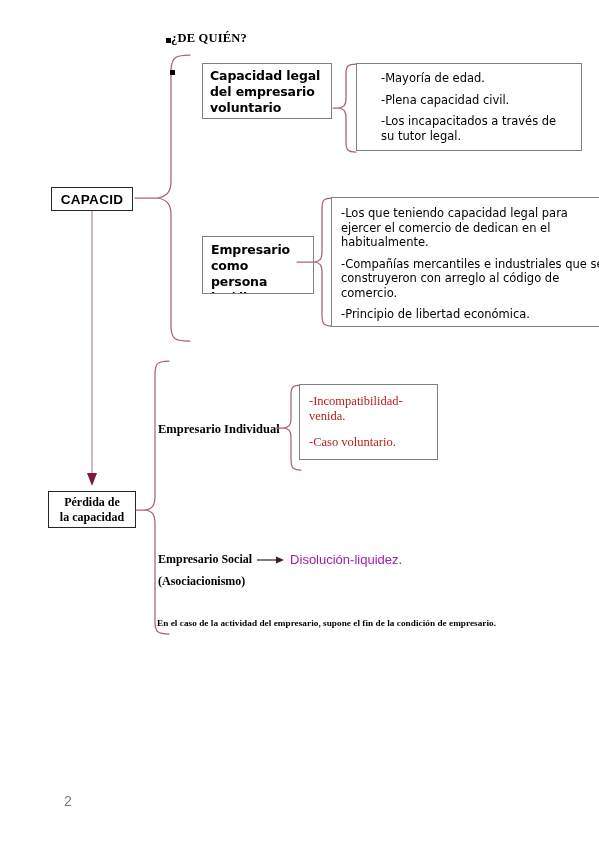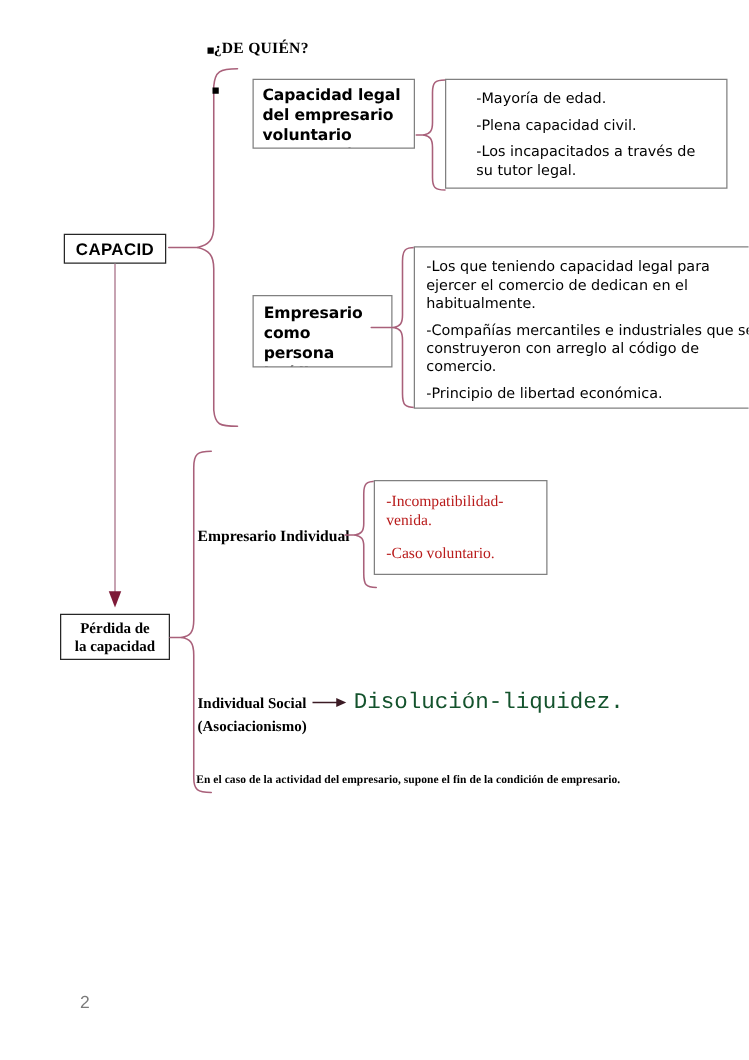--- a/index.html
+++ b/index.html
@@ -261,28 +261,28 @@
 
   <div class="box" style="left:299px; top:384px; width:139px; height:76px;">
     <div class="box-inner ser-list" style="padding:9px 6px 0 9px;">
       <p>-Incompatibilidad-venida.</p>
       <p>-Caso voluntario.</p>
 
     </div>
   </div>
 
   <div class="abs" style="left:158px; top:552px; display:flex; align-items:center;">
-    <span class="serif-bold" style="font-size:12px;">Individual Social</span>
+    <span class="serif-bold" style="font-size:12px;">Empresario Social</span>
     <span style="display:inline-block; margin:0 5px;">
       <svg width="28" height="10" viewBox="0 0 28 10">
         <line class="inline-arrow" x1="0" y1="5" x2="21" y2="5"></line>
         <polygon class="inline-arrow-head" points="27,5 19,1.4 19,8.6"></polygon>
       </svg>
     </span>
-    <span style="font-family:Liberation Mono, monospace; font-size:18px; color:#14532d;">Disolución-liquidez.</span>
+    <span style="font-family:Liberation Sans, sans-serif; font-size:13px; color:#a21caf;">Disolución-liquidez.</span>
   </div>
 
   <div class="abs serif-bold" style="left:158px; top:574px; font-size:12px;">(Asociacionismo)</div>
 
   <div class="abs serif-bold" style="left:157px; top:618px; font-size:9.2px; letter-spacing:0.05px;">En el caso de la actividad del empresario, supone el fin de la condición de empresario.</div>
 
   <div class="abs page-num" style="left:64px; top:793px;">2</div>
 
 </div>
 

